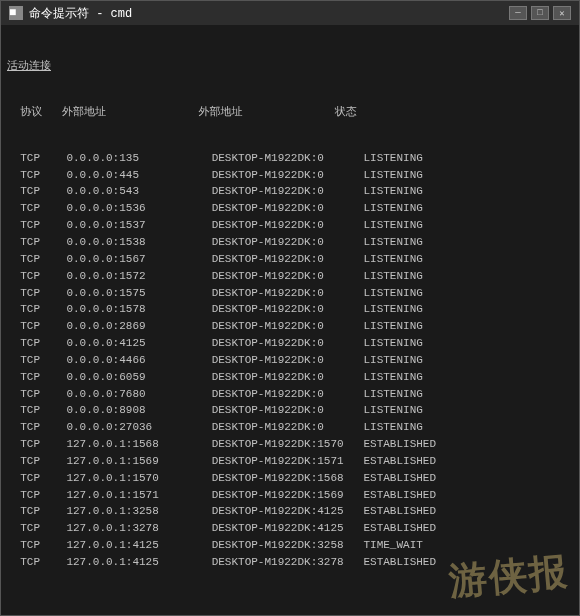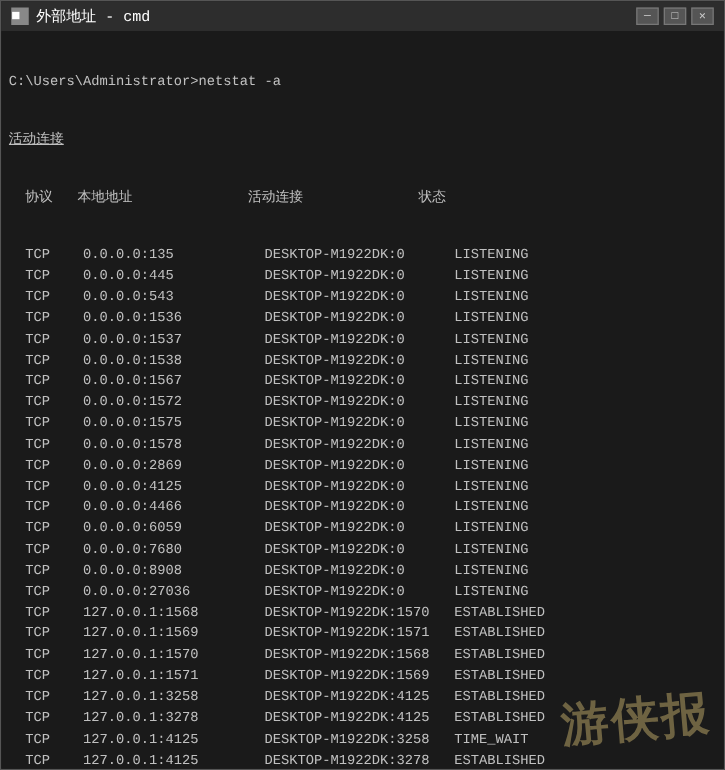--- a/index.html
+++ b/index.html
@@ -111,31 +111,30 @@
       letter-spacing: 2px;
     }
   </style>
 </head>
 <body>
 
 <div class="window">
   <div class="title-bar">
     <div class="title-bar-left">
       <span class="title-bar-icon">■</span>
-      <span>外部地址 - cmd</span>
+      <span>命令提示符 - cmd</span>
     </div>
     <div class="title-bar-buttons">
       <div class="tb-btn">─</div>
       <div class="tb-btn">□</div>
       <div class="tb-btn">✕</div>
     </div>
   </div>
 
   <div class="content">
     <div class="terminal-text">
-      <div class="cmd-line">C:\Users\Administrator&gt;netstat -a</div>
       <div class="section-title">活动连接</div>
-      <div class="header-row">  协议   本地地址              活动连接              状态</div>
+      <div class="header-row">  协议   外部地址              外部地址              状态</div>
       <div id="rows-container"><div class="cmd-line">  TCP    0.0.0.0:135           DESKTOP-M1922DK:0      LISTENING</div><div class="cmd-line">  TCP    0.0.0.0:445           DESKTOP-M1922DK:0      LISTENING</div><div class="cmd-line">  TCP    0.0.0.0:543           DESKTOP-M1922DK:0      LISTENING</div><div class="cmd-line">  TCP    0.0.0.0:1536          DESKTOP-M1922DK:0      LISTENING</div><div class="cmd-line">  TCP    0.0.0.0:1537          DESKTOP-M1922DK:0      LISTENING</div><div class="cmd-line">  TCP    0.0.0.0:1538          DESKTOP-M1922DK:0      LISTENING</div><div class="cmd-line">  TCP    0.0.0.0:1567          DESKTOP-M1922DK:0      LISTENING</div><div class="cmd-line">  TCP    0.0.0.0:1572          DESKTOP-M1922DK:0      LISTENING</div><div class="cmd-line">  TCP    0.0.0.0:1575          DESKTOP-M1922DK:0      LISTENING</div><div class="cmd-line">  TCP    0.0.0.0:1578          DESKTOP-M1922DK:0      LISTENING</div><div class="cmd-line">  TCP    0.0.0.0:2869          DESKTOP-M1922DK:0      LISTENING</div><div class="cmd-line">  TCP    0.0.0.0:4125          DESKTOP-M1922DK:0      LISTENING</div><div class="cmd-line">  TCP    0.0.0.0:4466          DESKTOP-M1922DK:0      LISTENING</div><div class="cmd-line">  TCP    0.0.0.0:6059          DESKTOP-M1922DK:0      LISTENING</div><div class="cmd-line">  TCP    0.0.0.0:7680          DESKTOP-M1922DK:0      LISTENING</div><div class="cmd-line">  TCP    0.0.0.0:8908          DESKTOP-M1922DK:0      LISTENING</div><div class="cmd-line">  TCP    0.0.0.0:27036         DESKTOP-M1922DK:0      LISTENING</div><div class="cmd-line">  TCP    127.0.0.1:1568        DESKTOP-M1922DK:1570   ESTABLISHED</div><div class="cmd-line">  TCP    127.0.0.1:1569        DESKTOP-M1922DK:1571   ESTABLISHED</div><div class="cmd-line">  TCP    127.0.0.1:1570        DESKTOP-M1922DK:1568   ESTABLISHED</div><div class="cmd-line">  TCP    127.0.0.1:1571        DESKTOP-M1922DK:1569   ESTABLISHED</div><div class="cmd-line">  TCP    127.0.0.1:3258        DESKTOP-M1922DK:4125   ESTABLISHED</div><div class="cmd-line">  TCP    127.0.0.1:3278        DESKTOP-M1922DK:4125   ESTABLISHED</div><div class="cmd-line">  TCP    127.0.0.1:4125        DESKTOP-M1922DK:3258   TIME_WAIT</div><div class="cmd-line">  TCP    127.0.0.1:4125        DESKTOP-M1922DK:3278   ESTABLISHED</div></div>
     </div>
     <div class="watermark">游侠报</div>
   </div>
 </div>
 
 </body></html>

